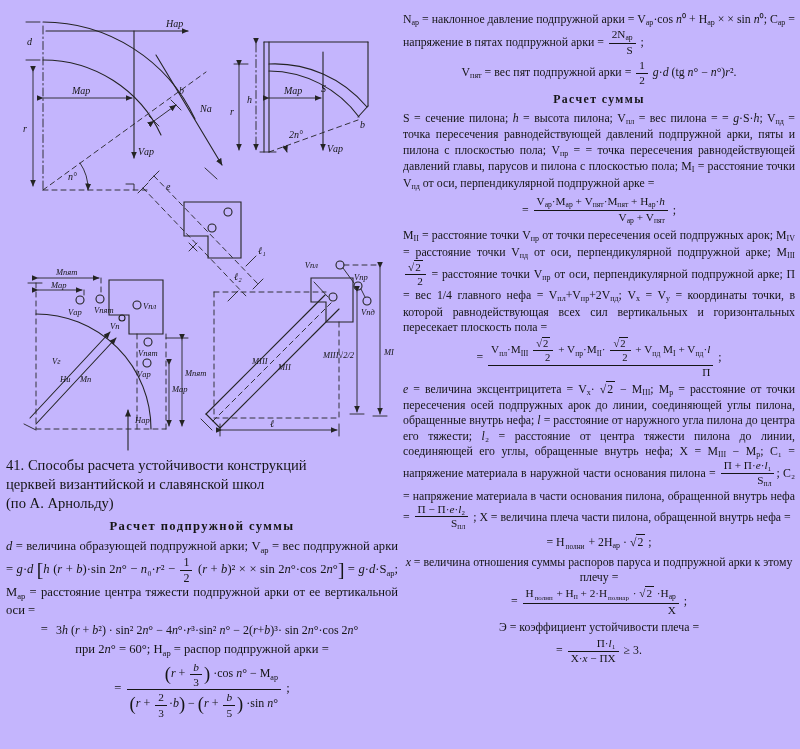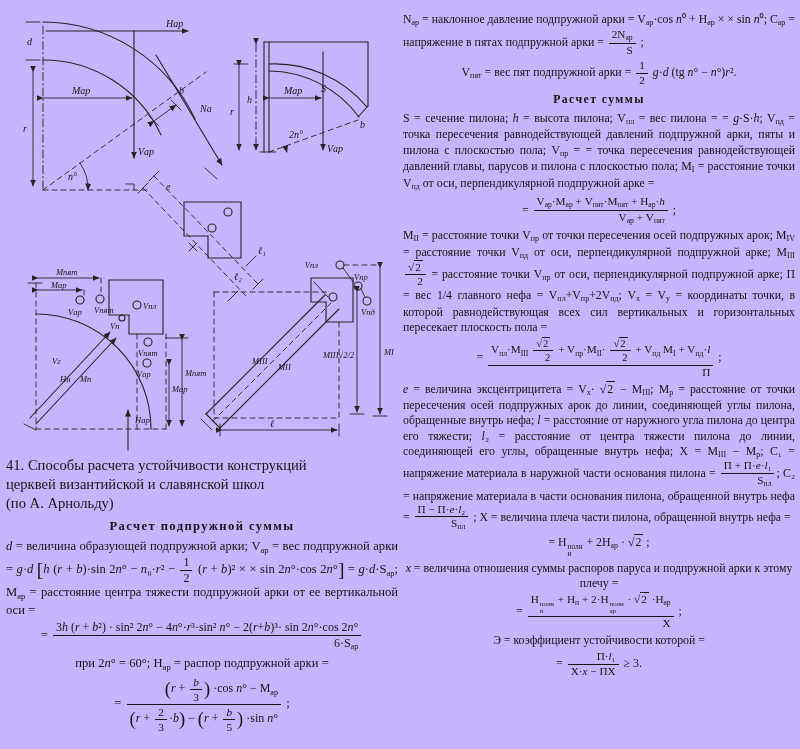--- a/index.html
+++ b/index.html
@@ -12,21 +12,21 @@
   .center{text-align:center;}
   .heading{font-weight:bold;text-align:center;letter-spacing:1.4px;margin:5px 0 4px 0;}
   .title{font-size:14.6px;line-height:1.3;margin:4px 0 2px 0;}
   .lefttext{font-size:12.6px;line-height:1.3;}
   .fml{text-align:center;margin:3px 0;}
   .fr{display:inline-block;vertical-align:middle;text-align:right;line-height:1.06;margin:0 2px;font-size:0.95em;}
   .fr .nu{display:block;padding:0 3px 1px 3px;}
   .fr .de{display:block;border-top:1px solid #151515;padding:1px 3px 0 3px;}
   sub,sup{font-size:0.68em;}
   sub{vertical-align:-0.3em;}
-  .ss{display:inline-flex;flex-direction:column;align-items:flex-start;vertical-align:-0.45em;
+  .ss{display:inline-flex;flex-direction:row;align-items:flex-start;vertical-align:-0.45em;
       line-height:1;font-size:0.62em;margin:0 1px;}
   .rt .vb{border-top:1px solid #151515;padding:0 2px 0 1px;}
   .bp{font-size:1.55em;vertical-align:middle;line-height:0.7;font-weight:400;}
   .fig{display:block;}
   .fig .ln{fill:none;stroke:#242424;stroke-width:1.1;stroke-linecap:round;}
   .fig .thin{stroke-width:0.9;}
   .fig .dash{stroke-dasharray:5 4;}
   .fig .dashdot{stroke-dasharray:8 3 1.5 3;}
   .fig text{font-size:10px;font-style:italic;fill:#151515;stroke:none;
             font-family:"Liberation Serif",serif;}
@@ -193,21 +193,21 @@
         <text x="272" y="370" class="sm">MII</text>
         <text x="348" y="358" class="sm" text-anchor="end">MIII√2/2</text>
         <text x="378" y="355" class="sm">MI</text>
         <text x="264" y="427">ℓ</text>
       </g>
     </svg>
 
     <div class="title">41. Способы расчета устойчивости конструкций<br>церквей византийской и славянской школ<br>(по А. Арнольду)</div>
     <div class="heading lefttext">Расчет подпружной суммы</div>
     <p class="lefttext"><i>d</i> = величина образующей подпружной арки; V<sub>ар</sub> = вес подпружной арки = <i>g</i>·<i>d</i> <span class="bp">[</span><i>h</i> (<i>r</i> + <i>b</i>)·sin 2<i>n</i>° − <i>n</i>₀·<i>r</i>² − <span class="fr"><span class="nu">1</span><span class="de">2</span></span> (<i>r</i> + <i>b</i>)² × × sin 2<i>n</i>°·cos 2<i>n</i>°<span class="bp">]</span> = <i>g</i>·<i>d</i>·S<sub>ар</sub>; M<sub>ар</sub> = расстояние центра тяжести подпружной арки от ее вертикальной оси =</p>
-    <div class="fml lefttext">= <span class="fr"><span class="nu">3<i>h</i> (<i>r</i> + <i>b</i>²) · sin² 2<i>n</i>° − 4<i>n</i>°·<i>r</i>³·sin² <i>n</i>° − 2(<i>r</i>+<i>b</i>)³· sin 2<i>n</i>°·cos 2<i>n</i>°</span><span class="de">6·S<sub>ар</sub></span></span></div>
+    <div class="fml lefttext">= <span class="fr"><span class="nu">3<i>h</i> (<i>r</i> + <i>b</i>²) · sin² 2<i>n</i>° − 4<i>n</i>°·<i>r</i>³·sin² <i>n</i>° − 2(<i>r</i>+<i>b</i>)³· sin 2<i>n</i>°·cos 2<i>n</i>°</span></span></div>
     <div class="center lefttext">при 2<i>n</i>° = 60°;  H<sub>ар</sub> = распор подпружной арки =</div>
     <div class="fml lefttext">= <span class="fr"><span class="nu"><span class="bp">(</span><i>r</i> + <span class="fr"><span class="nu"><i>b</i></span><span class="de">3</span></span><span class="bp">)</span> ·cos <i>n</i>° − M<sub>ар</sub></span><span class="de"><span class="bp">(</span><i>r</i> + <span class="fr"><span class="nu">2</span><span class="de">3</span></span>·<i>b</i><span class="bp">)</span> − <span class="bp">(</span><i>r</i> + <span class="fr"><span class="nu"><i>b</i></span><span class="de">5</span></span><span class="bp">)</span> ·sin <i>n</i>°</span></span> ;</div>
   </div>
 
   <div class="col col-right">
     <p>N<sub>ар</sub> = наклонное давление подпружной арки = V<sub>ар</sub>·cos <i>n</i>⁰ + H<sub>ар</sub> × × sin <i>n</i>⁰;  C<sub>ар</sub> = напряжение в пятах подпружной арки = <span class="fr"><span class="nu">2N<sub>ар</sub></span><span class="de">S</span></span> ;</p>
     <div class="fml">V<sub>пят</sub> = вес пят подпружной арки = <span class="fr"><span class="nu">1</span><span class="de">2</span></span> <i>g</i>·<i>d</i> (tg <i>n</i>° − <i>n</i>°)<i>r</i>².</div>
     <div class="heading">Расчет суммы</div>
     <p>S = сечение пилона; <i>h</i> = высота пилона; V<sub>пл</sub> = вес пилона = = <i>g</i>·S·<i>h</i>; V<sub>пд</sub> = точка пересечения равнодействующей давлений подпружной арки, пяты и пилона с плоскостью пола; V<sub>пр</sub> = = точка пересечения равнодействующей давлений главы, парусов и пилона с плоскостью пола; M<sub>I</sub> = расстояние точки V<sub>пд</sub> от оси, перпендикулярной подпружной арке =</p>
     <div class="fml">= <span class="fr"><span class="nu">V<sub>ар</sub>·M<sub>ар</sub> + V<sub>пят</sub>·M<sub>пят</sub> + H<sub>ар</sub>·<i>h</i></span><span class="de">V<sub>ар</sub> + V<sub>пят</sub></span></span> ;</div>
@@ -219,17 +219,17 @@
           <span class="sb">и</span>
         </span> + 2H<sub>ар</sub> · <span class="rt">√<span class="vb">2</span></span> ;</div>
     <p class="center"><i>x</i> = величина отношения суммы распоров паруса и подпружной арки к этому плечу =</p>
     <div class="fml">= <span class="fr"><span class="nu">H<span class="ss">
               <span class="st">полн</span>
               <span class="sb">п</span>
             </span> + H<sub>п</sub> + 2·H<span class="ss">
               <span class="st">полн</span>
               <span class="sb">ар</span>
             </span> · <span class="rt">√<span class="vb">2</span></span> ·H<sub>ар</sub></span><span class="de">X</span></span> ;</div>
-    <p class="center">Э = коэффициент устойчивости которой =</p>
+    <p class="center">Э = коэффициент устойчивости плеча =</p>
     <div class="fml">= <span class="fr"><span class="nu">П·<i>l</i>₁</span><span class="de">X·<i>x</i> − ПХ</span></span> ≥ 3.</div>
   </div>
 
 </div>
 
 </body></html>

